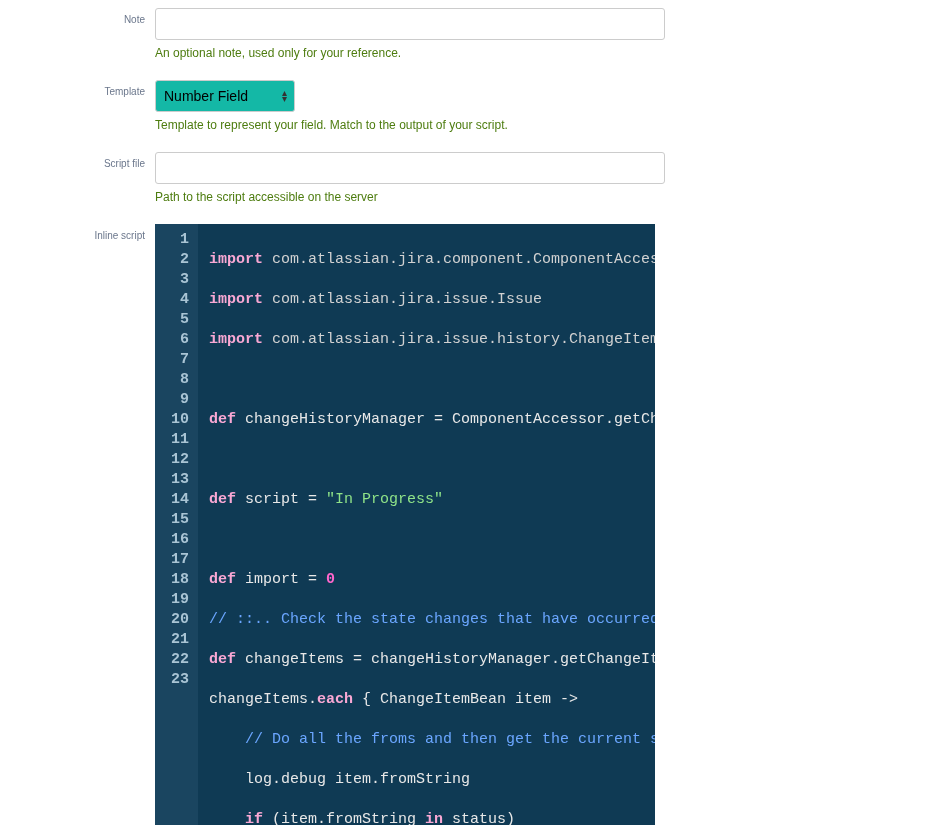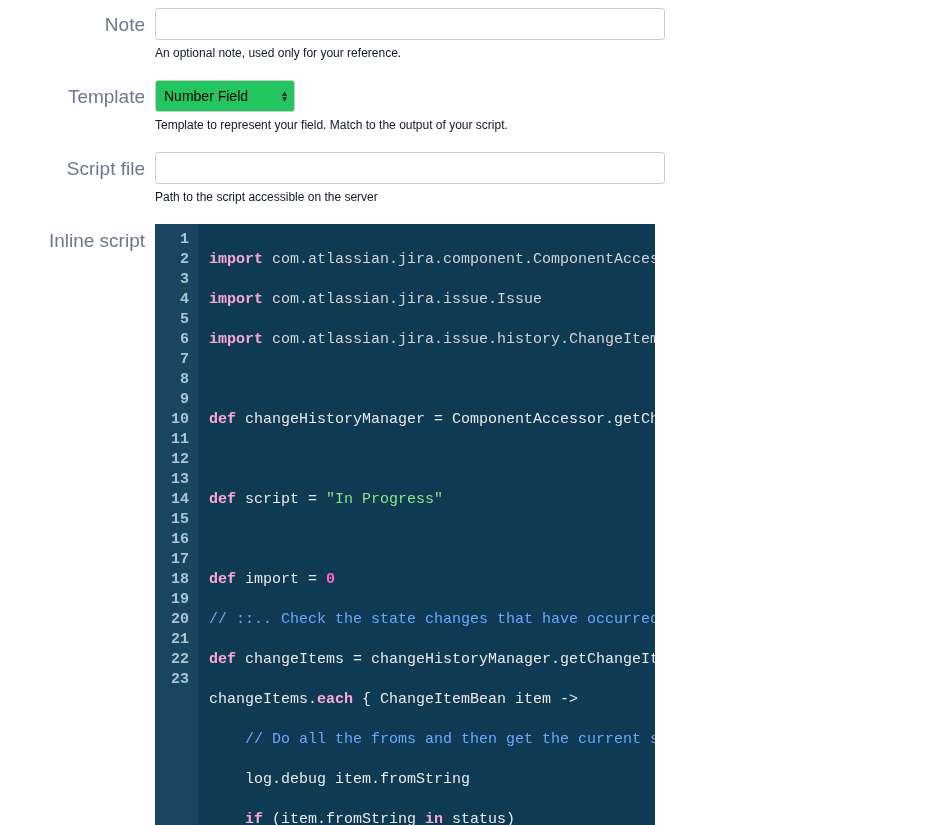--- a/index.html
+++ b/index.html
@@ -12,58 +12,58 @@
     background: #fff;
   }
   .form { width: 941px; }
   .row { display: flex; margin-bottom: 8px; padding: 0 20px 0 0; }
   .label-col {
     width: 155px;
     text-align: right;
     padding-right: 10px;
     padding-top: 6px;
     color: #6b778c;
-    font-size: 19px;
+    font-size: 10px;
     flex-shrink: 0;
   }
   .field-col { flex: 1; max-width: 510px; }
   .field-col.wide { max-width: 520px; }
   input[type=text] {
     width: 100%;
     height: 32px;
     border: 1px solid #ccc;
     border-radius: 3px;
     padding: 4px 8px;
     font-size: 14px;
     color: #333;
   }
   select {
     height: 32px;
     border: 1px solid #ccc;
     border-radius: 3px;
     padding: 4px 24px 4px 8px;
     font-size: 14px;
-    background: #22c55e;
+    background: #14b8a6;
     appearance: none;
     -webkit-appearance: none;
     position: relative;
   }
   .select-wrap { position: relative; display: inline-block; }
   .select-arrows {
     position: absolute;
     right: 8px;
     top: 50%;
     transform: translateY(-50%);
     pointer-events: none;
     font-size: 10px;
     line-height: 6px;
     color: #333;
   }
   .help {
-    color: #0f172a;
+    color: #4d7c0f;
     font-size: 12px;
     margin-top: 6px;
     margin-bottom: 12px;
   }
   
   .editor-wrap { display:flex; flex-direction:column; }
   .editor {
     display: flex;
     background: #0f3a54;
     font-family: Menlo, Consolas, "Courier New", monospace;

